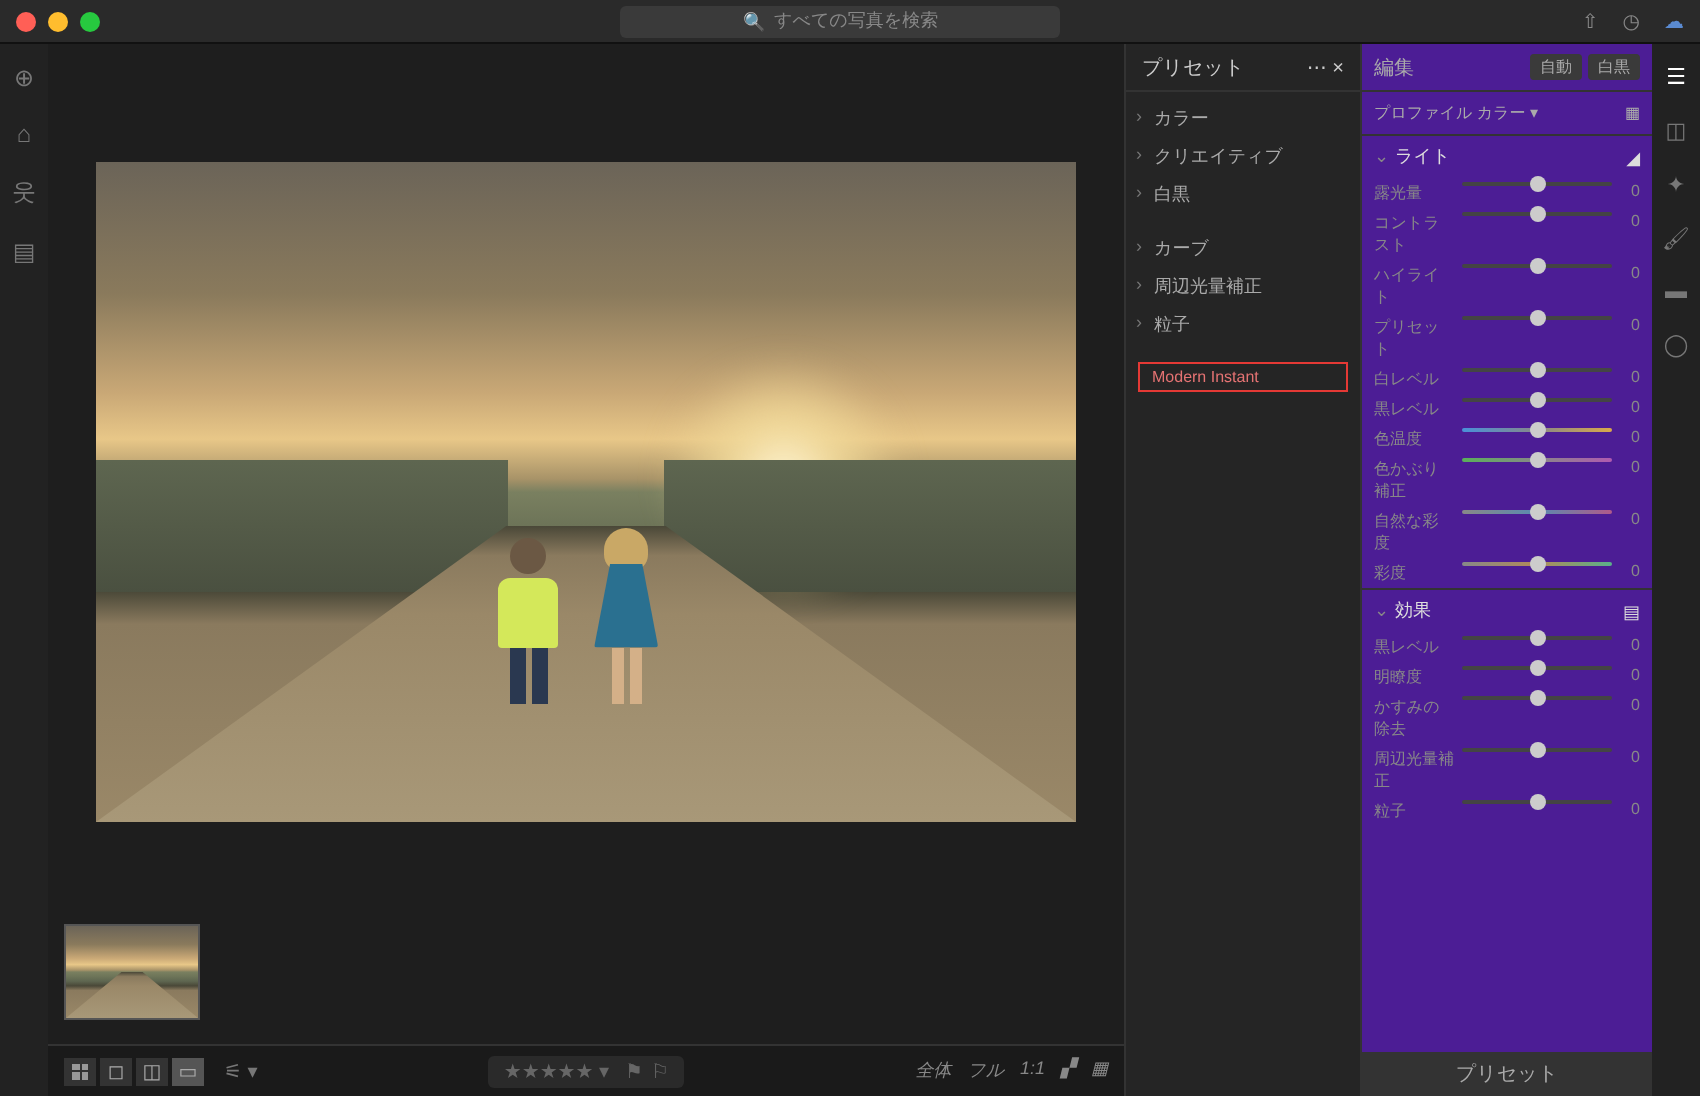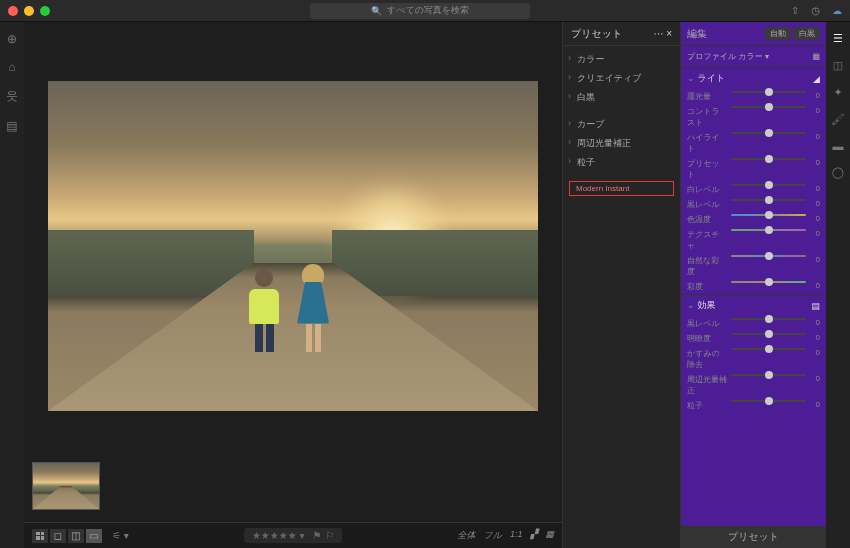--- a/index.html
+++ b/index.html
@@ -260,21 +260,21 @@
 
     <div id="color-sliders">
         <div class="slider-row">
           <div class="slider-label">色温度</div>
           <div class="slider-track temp">
             <div class="slider-knob"></div>
           </div>
           <div class="slider-val">0</div>
         </div>
         <div class="slider-row">
-          <div class="slider-label">テクスチャ</div>
+          <div class="slider-label">色かぶり補正</div>
           <div class="slider-track tint">
             <div class="slider-knob"></div>
           </div>
           <div class="slider-val">0</div>
         </div>
         <div class="slider-row">
           <div class="slider-label">自然な彩度</div>
           <div class="slider-track vib">
             <div class="slider-knob"></div>
           </div>

